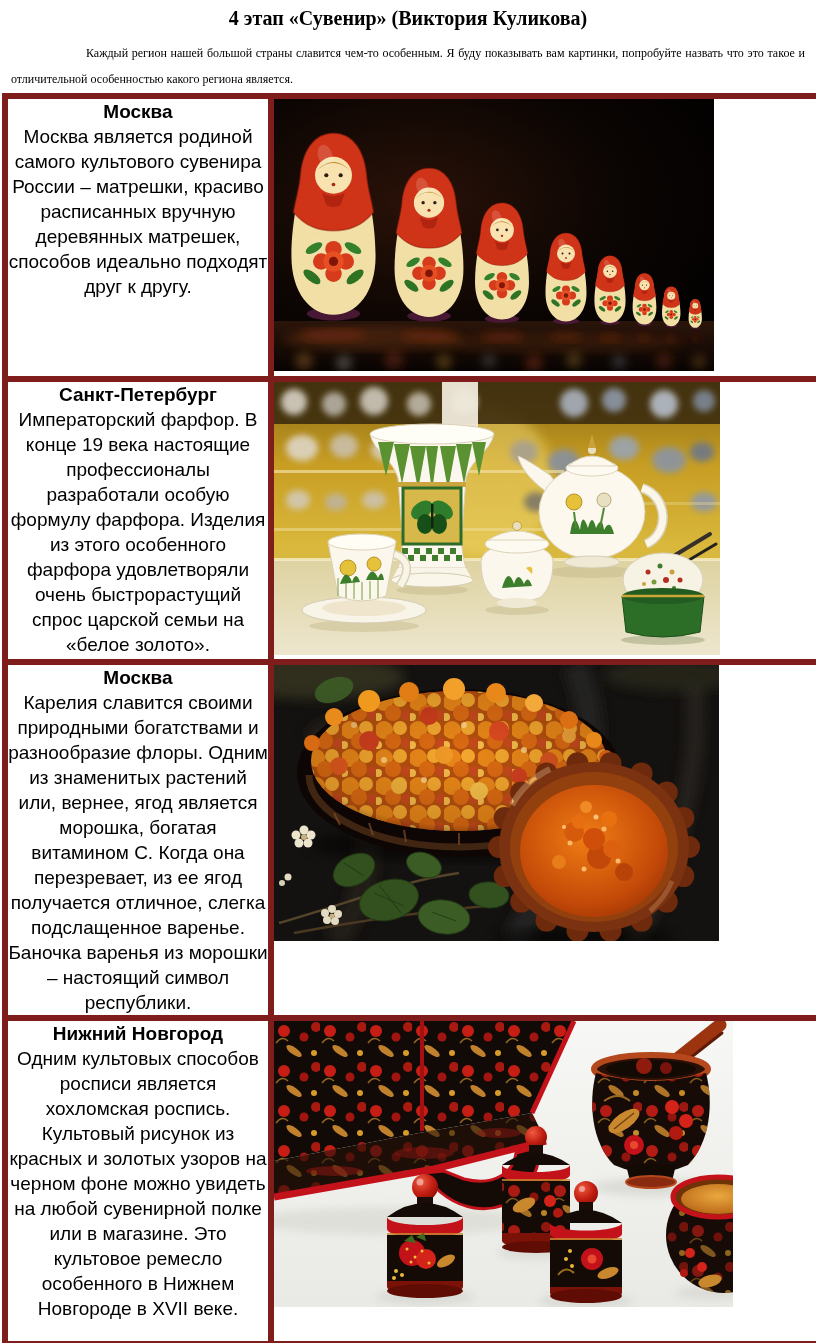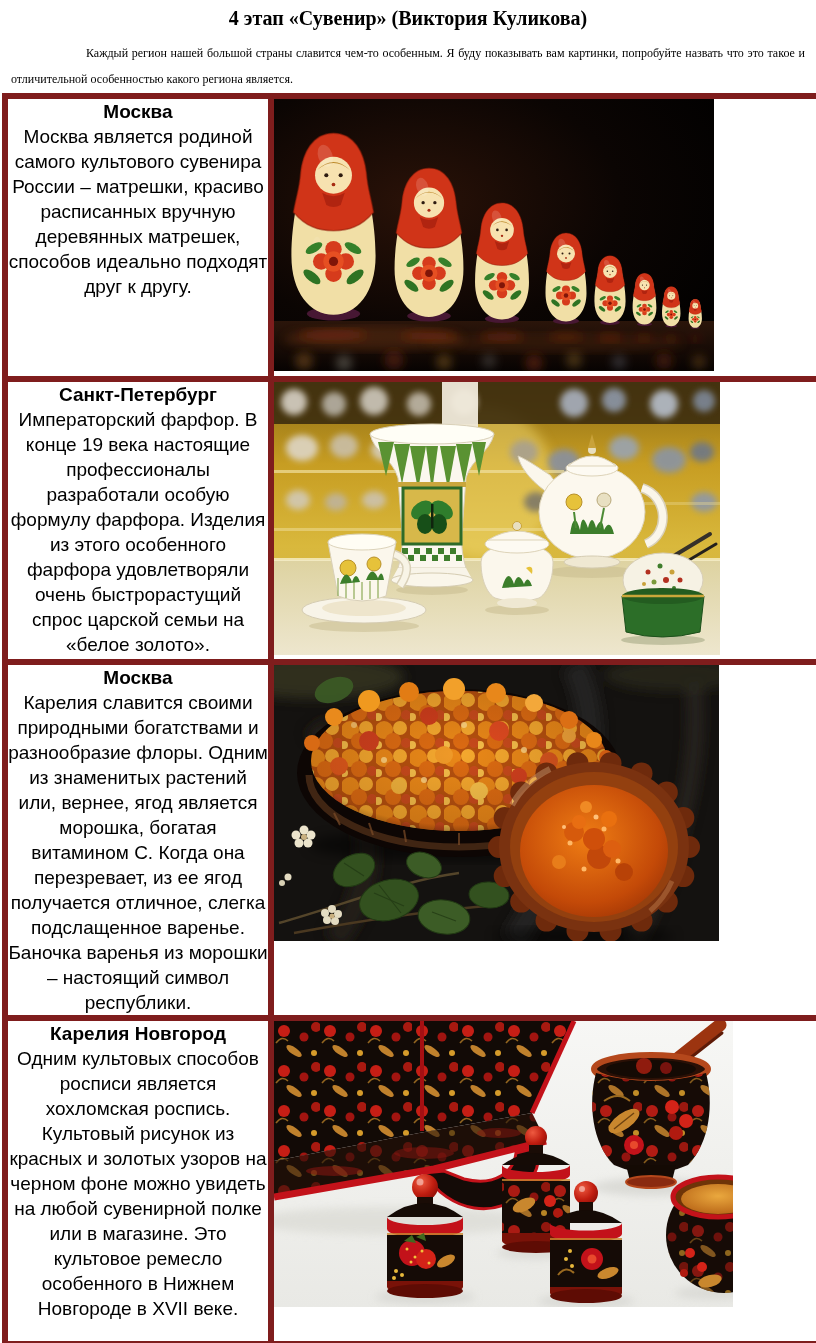--- a/index.html
+++ b/index.html
@@ -470,21 +470,21 @@
             </g>
             <path d="M238,140 A92,82 0 0 1 276,104" stroke="#ffd9a8" stroke-width="6" fill="none" opacity=".3"></path>
             <path d="M398,216 A92,82 0 0 1 376,246" stroke="#ffc080" stroke-width="5" fill="none" opacity=".25"></path>
           </g>
         </svg>
       </td>
     </tr>
 
     <tr>
       <td class="text-cell h320">
-        <div class="region-name">Карелия Новгород</div>
+        <div class="region-name">Нижний Новгород</div>
         <div class="region-desc">Одним культовых способов росписи является хохломская роспись. Культовый рисунок из красных и золотых узоров на черном фоне можно увидеть на любой сувенирной полке или в магазине. Это культовое ремесло особенного в Нижнем Новгороде в XVII веке.</div>
       </td>
       <td class="img-cell pad-r4 h320">
         <svg width="459" height="286" viewBox="0 0 459 286" role="img" aria-label="khokhloma-painted-ware-photo">
           <defs>
             <linearGradient id="k-bg" x1="0" y1="0" x2="0" y2="1">
               <stop offset="0%" stop-color="#f7f7f5"></stop>
                   <stop offset="100%" stop-color="#e9e9e5"></stop>
             </linearGradient>
             <radialGradient id="k-knob" cx="35%" cy="30%" r="80%">

